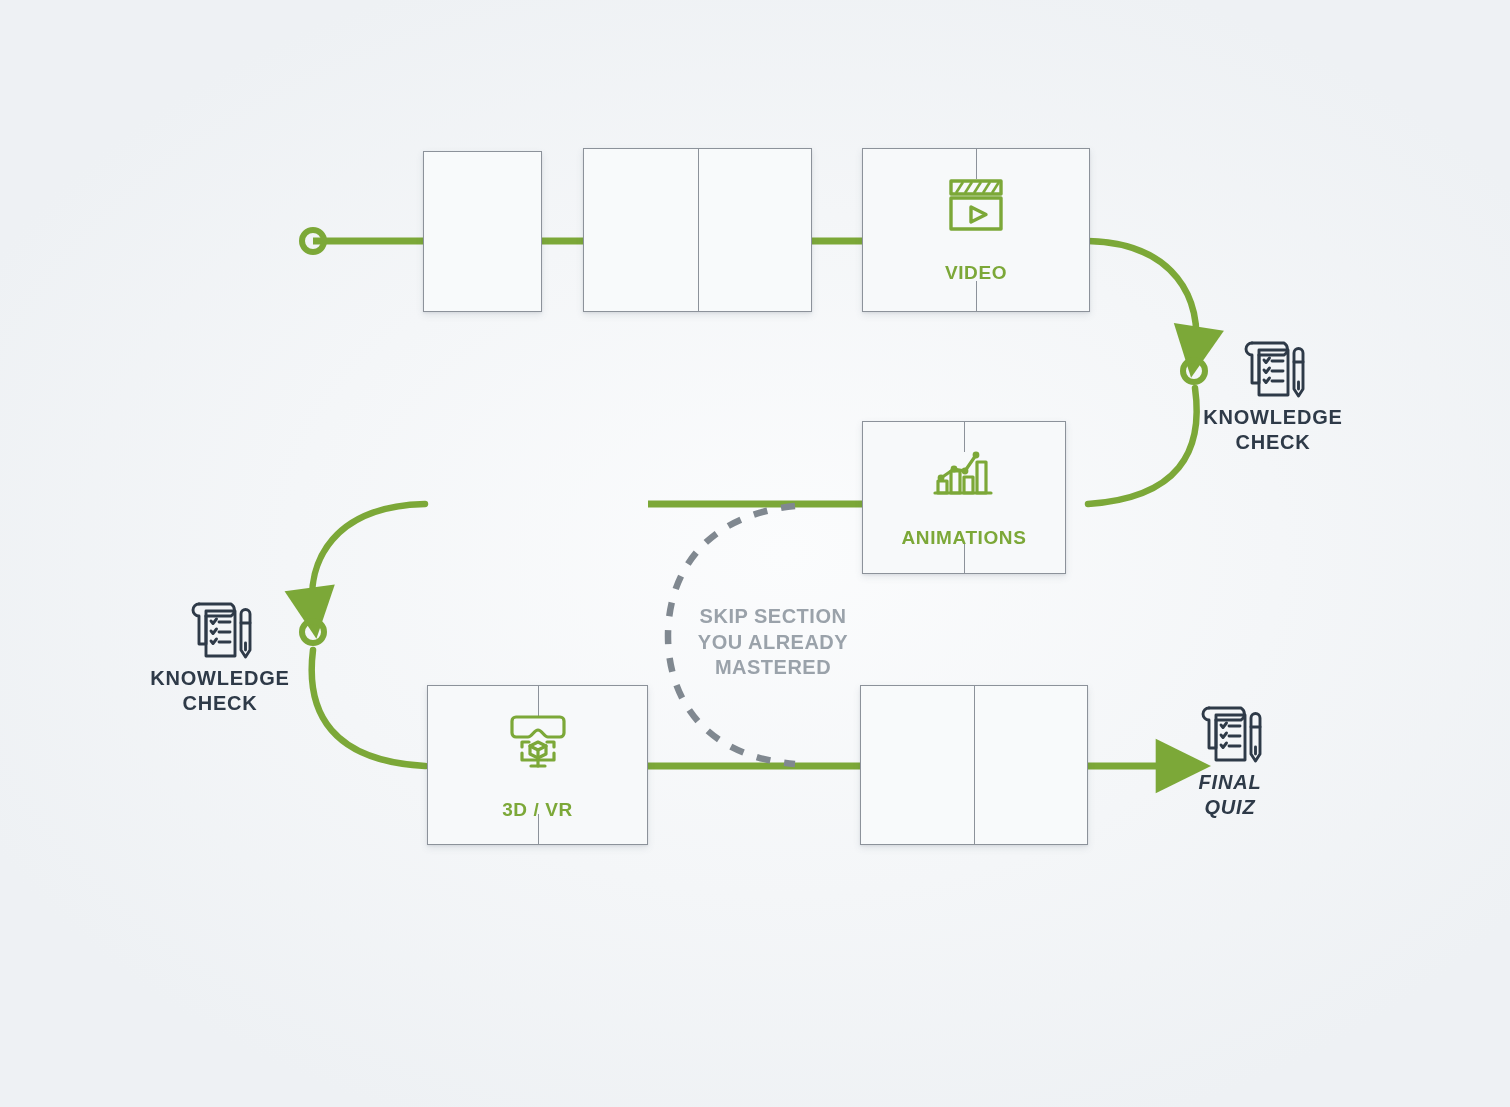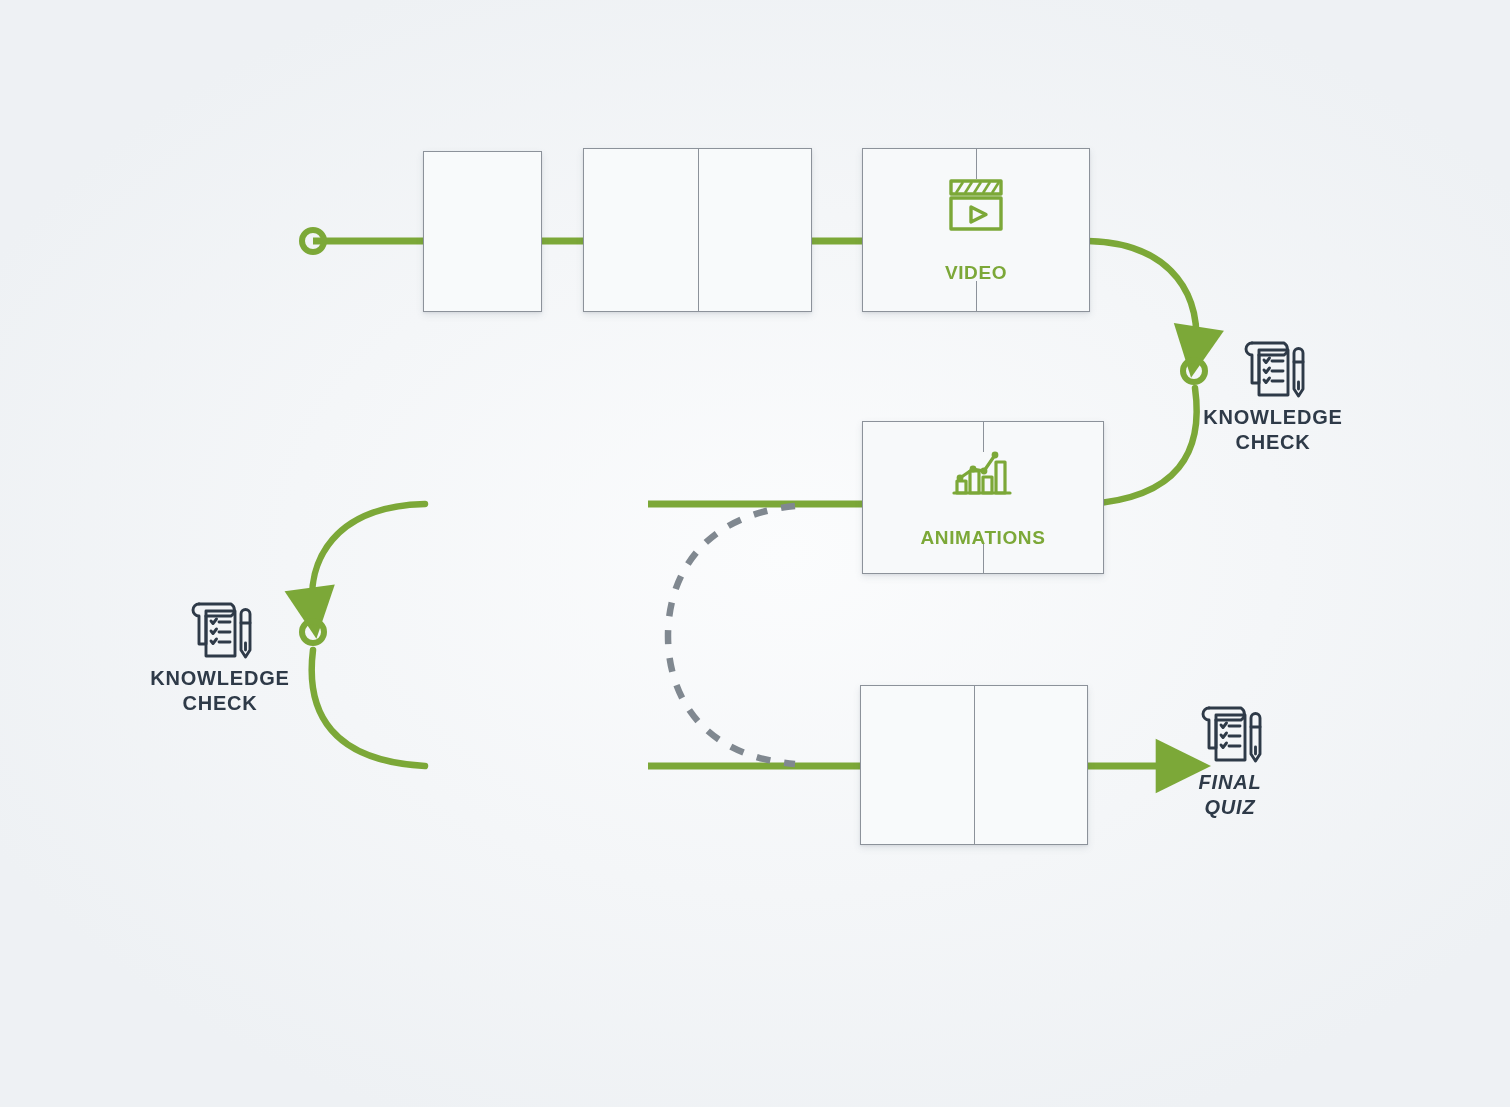--- a/index.html
+++ b/index.html
@@ -176,21 +176,21 @@
             <line x1="41" y1="17" x2="48" y2="6"></line>
             <line x1="50" y1="17" x2="57" y2="6"></line>
           </g>
         </svg>
       </div>
       <div class="node-label">VIDEO</div>
     </div>
   </div>
 
 
-  <div class="node" style="left:862px; top:421px; width:242px; height:153px;">
+  <div class="node" style="left:862px; top:421px; width:204px; height:153px;">
     <div class="tick-top"></div>
     <div class="tick-bot"></div>
     <div class="node-inner">
       <div class="node-icon">
         <svg width="66" height="54" viewBox="0 0 66 54">
           <g fill="none" stroke="#7CA838" stroke-width="3.2" stroke-linejoin="round" stroke-linecap="round">
 
             <polyline points="10,33 23,24 34,26 45,10"></polyline>
 
             <rect x="7" y="36" width="9" height="12"></rect>
@@ -205,20 +205,46 @@
             <circle cx="23" cy="24" r="3.4"></circle>
             <circle cx="34" cy="26" r="3.4"></circle>
             <circle cx="45" cy="10" r="3.4"></circle>
           </g>
         </svg>
       </div>
       <div class="node-label">ANIMATIONS</div>
     </div>
   </div>
 
+  <div class="node" style="left:427px; top:685px; width:221px; height:160px;">
+    <div class="tick-top"></div>
+    <div class="tick-bot"></div>
+    <div class="node-inner">
+      <div class="node-icon">
+        <svg width="64" height="62" viewBox="0 0 64 62">
+          <g fill="none" stroke="#7CA838" stroke-width="3.2" stroke-linejoin="round" stroke-linecap="round">
+
+            <path d="M10,8 L54,8 a4,4 0 0 1 4,4 L58,24 a4,4 0 0 1 -4,4 L42,28 C38,28 36,21 32,21 C28,21 26,28 22,28 L10,28 a4,4 0 0 1 -4,-4 L6,12 a4,4 0 0 1 4,-4 Z"></path>
+
+            <path d="M16,38 L16,33 L23,33"></path>
+            <path d="M41,33 L48,33 L48,38"></path>
+            <path d="M16,44 L16,51 L48,51 L48,44"></path>
+
+            <line x1="32" y1="51" x2="32" y2="57"></line>
+            <line x1="25" y1="57" x2="39" y2="57"></line>
+
+            <path d="M32,33 L40,37 L40,45 L32,49 L24,45 L24,37 Z"></path>
+            <path d="M24,37 L32,41 L40,37"></path>
+            <line x1="32" y1="41" x2="32" y2="49"></line>
+          </g>
+        </svg>
+      </div>
+      <div class="node-label">3D / VR</div>
+    </div>
+  </div>
 
   <div class="node plain" style="left:860px; top:685px; width:228px; height:160px;">
     <div class="divider" style="left:113px;"></div>
   </div>
 
   <div class="marker" style="left:1198px; top:335px; width:150px;">
     <div class="marker-icon">
       <svg width="74" height="70" viewBox="0 0 74 70">
         <g fill="none" stroke="#2e3a48" stroke-width="2.9" stroke-linejoin="round" stroke-linecap="round">
 
@@ -283,14 +309,17 @@
           <path d="M58,18 a4.5,4.5 0 0 1 9,0 L67,54 L62.5,61 L58,54 Z"></path>
           <line x1="58" y1="27" x2="67" y2="27"></line>
           <line x1="62.5" y1="54" x2="62.5" y2="47"></line>
         </g>
       </svg>
     </div>
     <div class="marker-label">FINAL
 QUIZ</div>
   </div>
 
+  <div id="skip-note" style="left:663px; top:604px; width:220px;">SKIP SECTION
+YOU ALREADY
+MASTERED</div>
 
 </div>
 
 </body></html>

